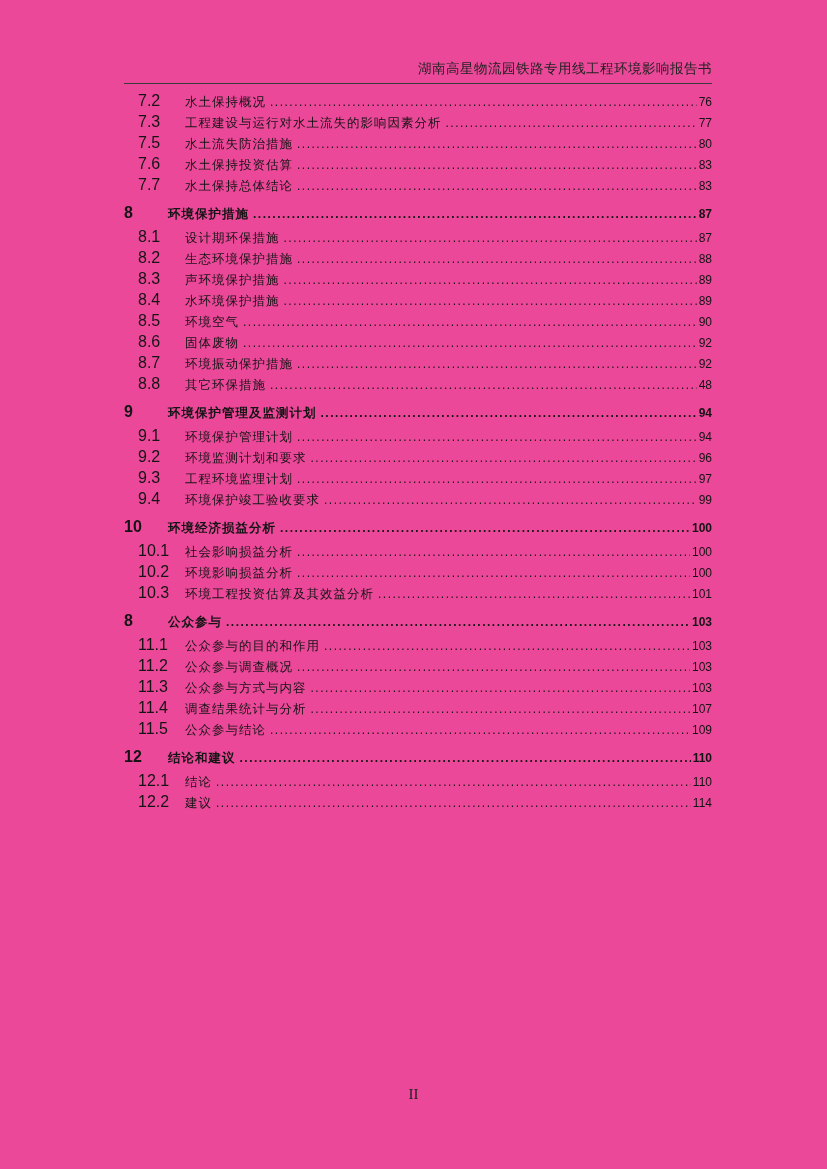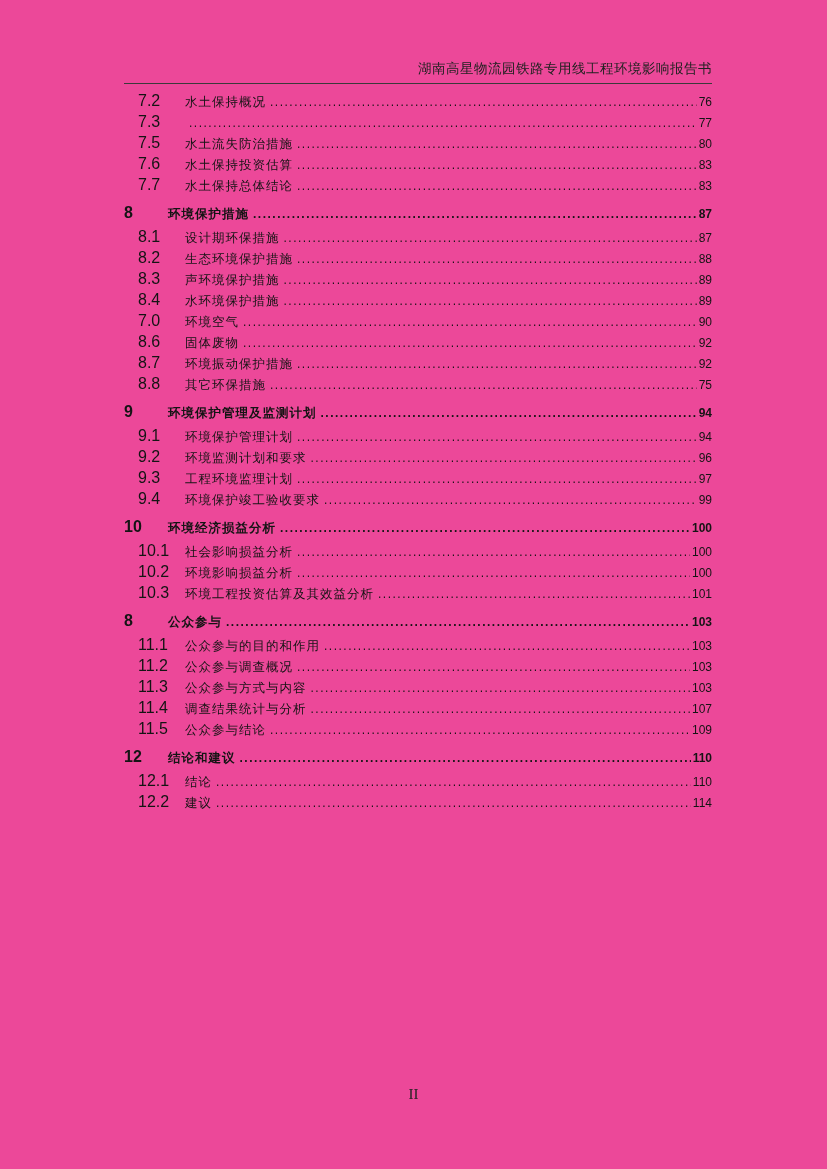--- a/index.html
+++ b/index.html
@@ -92,20 +92,21 @@
     <div class="toc">
 
     <div class="row lvl2">
           <span class="num">7.2</span>
           <span class="title">水土保持概况</span>
           <span class="leader"></span>
           <span class="pagenum">76</span>
         </div>
         <div class="row lvl2">
           <span class="num">7.3</span>
+          <span class="title">工程建设与运行对水土流失的影响因素分析</span>
           <span class="leader"></span>
           <span class="pagenum">77</span>
         </div>
         <div class="row lvl2">
           <span class="num">7.5</span>
           <span class="title">水土流失防治措施</span>
           <span class="leader"></span>
           <span class="pagenum">80</span>
         </div>
         <div class="row lvl2">
@@ -144,42 +145,42 @@
           <span class="leader"></span>
           <span class="pagenum">89</span>
         </div>
         <div class="row lvl2">
           <span class="num">8.4</span>
           <span class="title">水环境保护措施</span>
           <span class="leader"></span>
           <span class="pagenum">89</span>
         </div>
         <div class="row lvl2">
-          <span class="num">7.0</span>
+          <span class="num">8.5</span>
           <span class="title">环境空气</span>
           <span class="leader"></span>
           <span class="pagenum">90</span>
         </div>
         <div class="row lvl2">
           <span class="num">8.6</span>
           <span class="title">固体废物</span>
           <span class="leader"></span>
           <span class="pagenum">92</span>
         </div>
         <div class="row lvl2">
           <span class="num">8.7</span>
           <span class="title">环境振动保护措施</span>
           <span class="leader"></span>
           <span class="pagenum">92</span>
         </div>
         <div class="row lvl2">
           <span class="num">8.8</span>
           <span class="title">其它环保措施</span>
           <span class="leader"></span>
-          <span class="pagenum">75</span>
+          <span class="pagenum">48</span>
         </div>
         <div class="row lvl1">
           <span class="num">9</span>
           <span class="title">环境保护管理及监测计划</span>
           <span class="leader"></span>
           <span class="pagenum">94</span>
         </div>
         <div class="row lvl2">
           <span class="num">9.1</span>
           <span class="title">环境保护管理计划</span>

